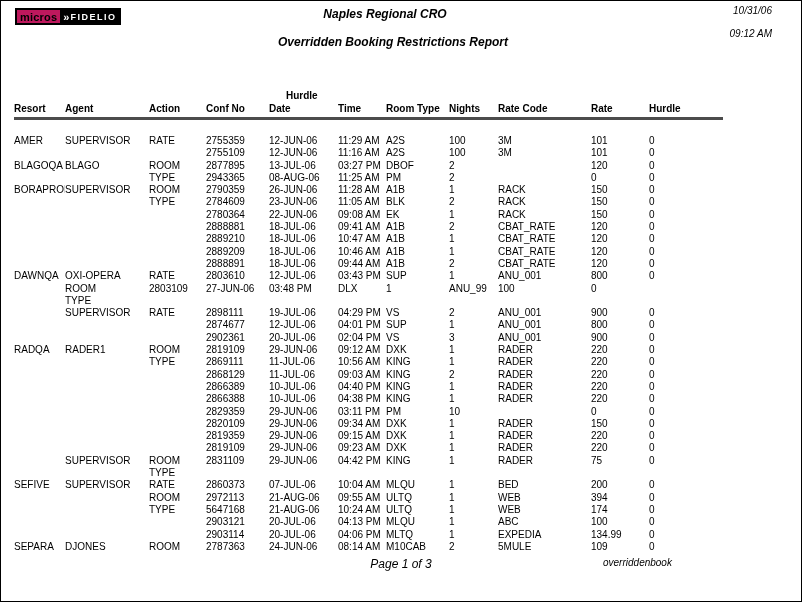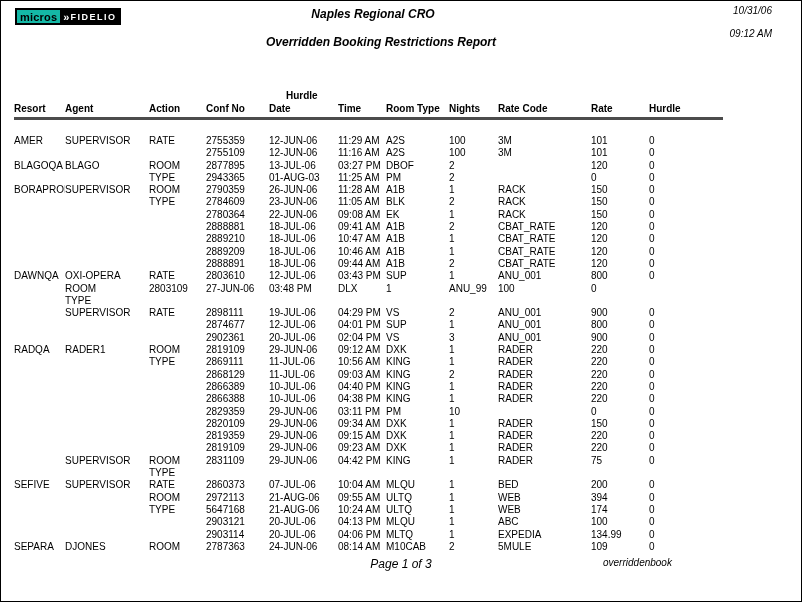--- a/index.html
+++ b/index.html
@@ -6,33 +6,33 @@
   .page {
     position:relative; width:800px; height:600px;
     border:1px solid #000; background:#fff; overflow:hidden;
     font-family:"Liberation Sans", sans-serif; color:#000;
   }
 
   
   .logo-block { position:absolute; left:14px; top:7px; }
   .mf-row { display:flex; align-items:stretch; height:17px; }
   .mf-micros {
-    display:flex; align-items:center; border:2px solid #000; background:#14b8a6;
+    display:flex; align-items:center; border:2px solid #000; background:#be185d;
     font-weight:bold; font-size:11px; padding:1px 3px; letter-spacing:0.2px;
   }
   .mf-fidelio {
     display:flex; align-items:center; background:#000; color:#fff;
     font-weight:bold; font-size:9px; letter-spacing:1.5px; padding:0 5px 0 1px;
   }
   .mf-arrow { font-size:11px; letter-spacing:0; margin-right:1px; font-weight:bold; }
   .opera-row { display:flex; align-items:center; margin-top:4px; margin-left:2px; }
   .opera-text { font-size:20px; font-weight:500; letter-spacing:0.5px; margin-left:-1px; }
 
   
-  .center-titles { position:absolute; left:0; top:6px; width:744px; text-align:center; }
+  .center-titles { position:absolute; left:12px; top:6px; width:744px; text-align:center; }
   .report-cro { font-size:12px; font-style:italic; font-weight:bold; }
   .report-name { font-size:12px; font-style:italic; font-weight:bold; margin-top:14px;margin-left:16px; }
   .datetime { position:absolute; right:29px; top:4px; text-align:right; font-size:10px; font-style:italic; }
   .datetime .time { margin-top:12px; }
 
   
   .report-table { position:absolute; left:13px; top:88px; width:709px; }
   .grid-cols {
     display:grid;
     grid-template-columns:51px 84px 57px 63px 69px 48px 63px 49px 93px 58px 74px;
@@ -129,21 +129,21 @@
       <div>2</div>
       <div></div>
       <div>120</div>
       <div>0</div>
     </div>
         <div class="t-row grid-cols">
       <div></div>
       <div></div>
       <div>TYPE</div>
       <div>2943365</div>
-      <div>01-AUG-03</div>
+      <div>08-AUG-06</div>
       <div>11:25 AM</div>
       <div>PM</div>
       <div>2</div>
       <div></div>
       <div>0</div>
       <div>0</div>
     </div>
         <div class="t-row grid-cols">
       <div>BORAPROP</div>
       <div>SUPERVISOR</div>

